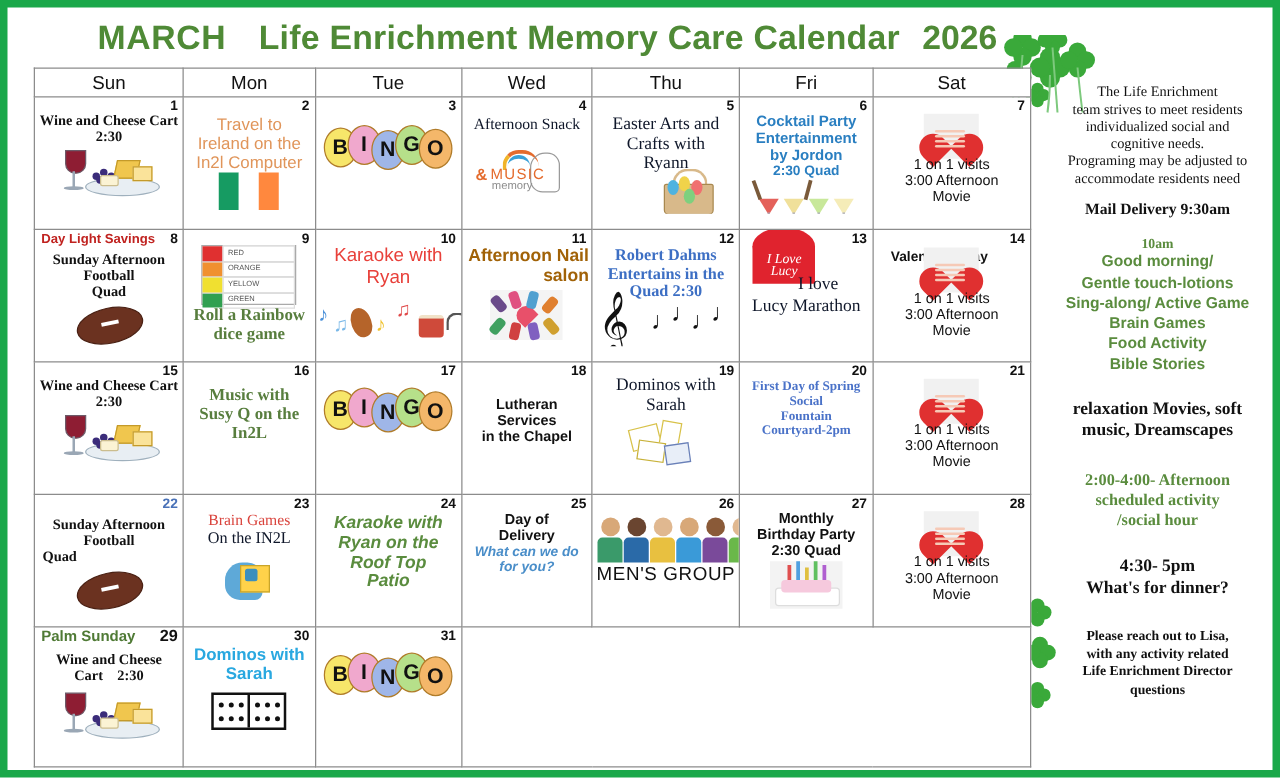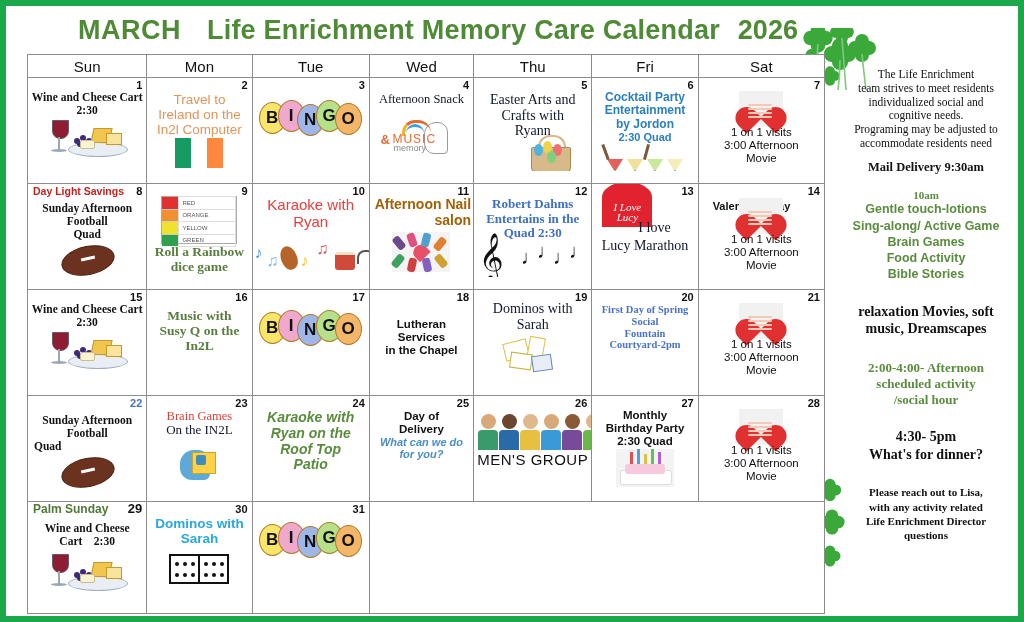--- a/index.html
+++ b/index.html
@@ -1189,20 +1189,21 @@
       <div class="side-p">Programing may be adjusted to</div>
       <div class="side-p">accommodate residents need</div>
     </div>
 
     <div class="side-block" style="margin-top:8px;margin-bottom:14px;">
       <div class="side-bold">Mail Delivery 9:30am</div>
     </div>
 
     <div class="side-block" style="margin-bottom:20px;">
       <div class="side-green-small">10am</div>
+      <div class="side-green">Good morning/</div>
       <div class="side-green">Gentle touch-lotions</div>
       <div class="side-green">Sing-along/ Active Game</div>
       <div class="side-green">Brain Games</div>
       <div class="side-green">Food Activity</div>
       <div class="side-green">Bible Stories</div>
     </div>
 
     <div class="side-block" style="margin-bottom:22px;">
       <div class="side-black-b">relaxation Movies, soft</div>
       <div class="side-black-b">music, Dreamscapes</div>

